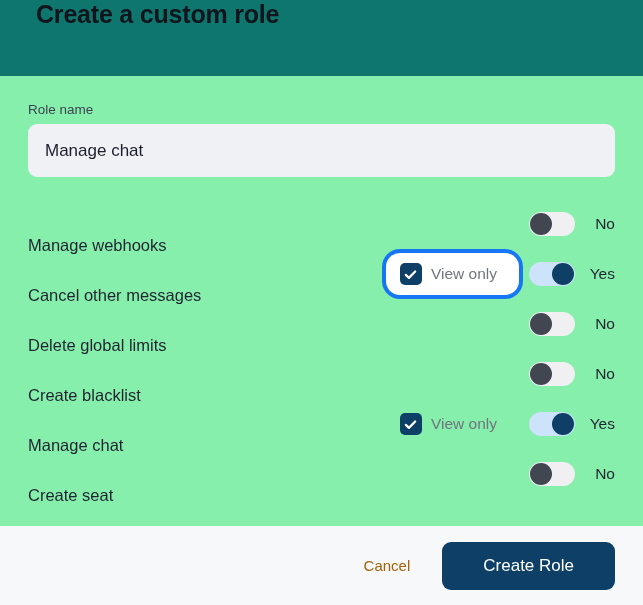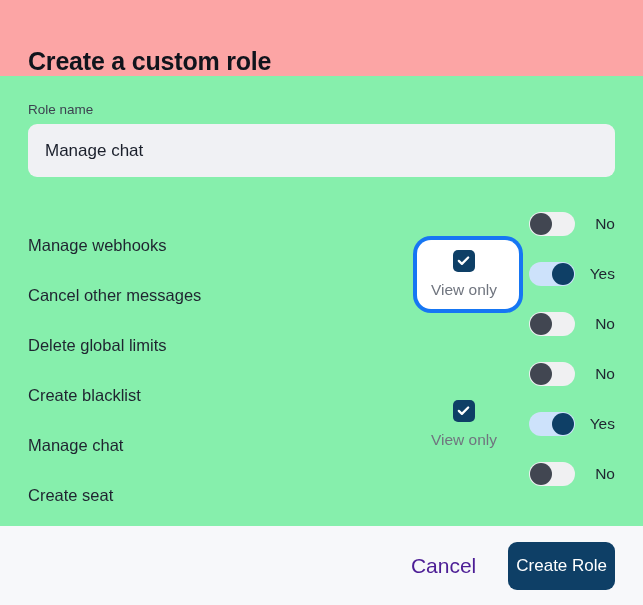--- a/index.html
+++ b/index.html
@@ -21,24 +21,24 @@
     width: 643px;
     height: 605px;
     display: flex;
     flex-direction: column;
     background: #ffffff;
   }
 
   
   .dialog-header {
     height: 76px;
-    background: #fca5a5;
-    display: flex;
-    align-items: flex-end;
-    padding: 0 28px;
+    background: #0f766e;
+    display: flex;
+    align-items: flex-start;
+    padding: 0 36px;
     flex: 0 0 auto;
   }
 
   .dialog-title {
     font-size: 25px;
     font-weight: 700;
     letter-spacing: -0.2px;
     color: #10141c;
   }
 
@@ -92,21 +92,20 @@
 
   
   .viewonly {
     display: flex;
     align-items: center;
     gap: 9px;
     margin-right: 22px;
     position: relative;
     padding: 7px 10px;
     border-radius: 11px;
-    flex-direction: column;
   }
 
   .viewonly.focused {
     box-shadow: 0 0 0 4px #1676f3;
     background: #ffffff;
     padding: 10px 22px 10px 14px;
     border-radius: 14px;
     margin-right: 10px;
   }
 
@@ -176,37 +175,37 @@
     justify-content: flex-end;
     gap: 18px;
     padding: 0 28px;
     flex: 0 0 auto;
   }
 
   .btn-cancel {
     background: none;
     border: none;
     font-family: "Liberation Sans", sans-serif;
-    font-size: 21px;
-    color: #4c1d95;
+    font-size: 15px;
+    color: #a16207;
     cursor: pointer;
     padding: 10px 14px;
     text-align: right;
   }
 
   .btn-primary {
     background: #0e3f66;
     border: none;
     border-radius: 9px;
     font-family: "Liberation Sans", sans-serif;
     font-size: 17px;
     color: #ffffff;
     cursor: pointer;
     height: 48px;
-    padding: 0 8px;
+    padding: 0 41px;
   }
 </style>
 </head>
 <body>
 
 <div class="dialog">
 
   <div class="dialog-header">
     <div class="dialog-title">Create a custom role</div>
   </div>

